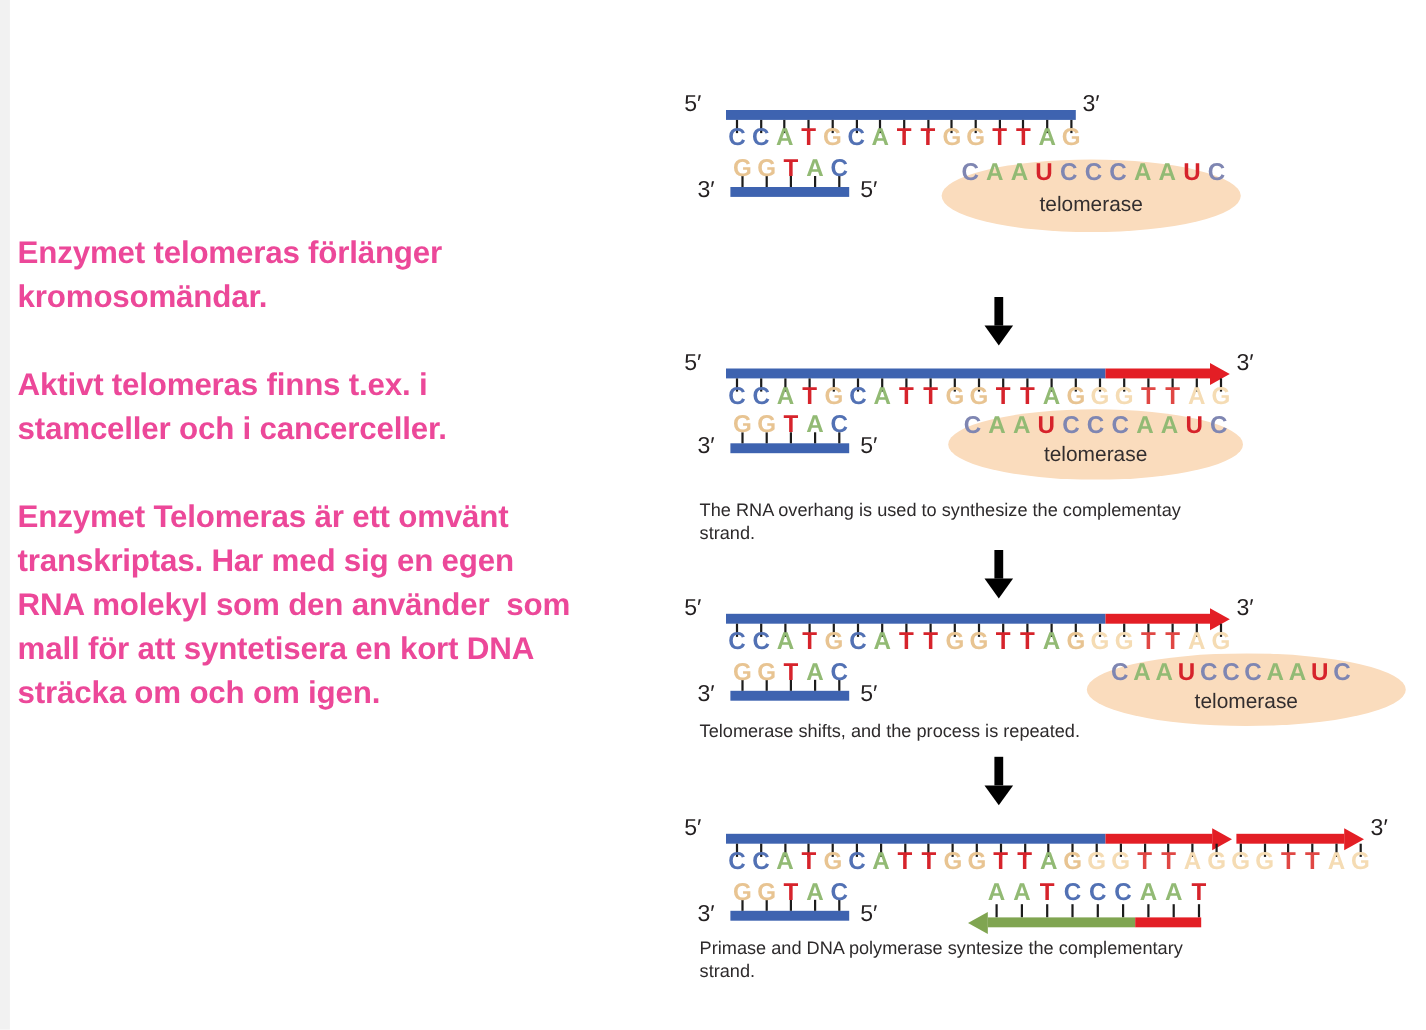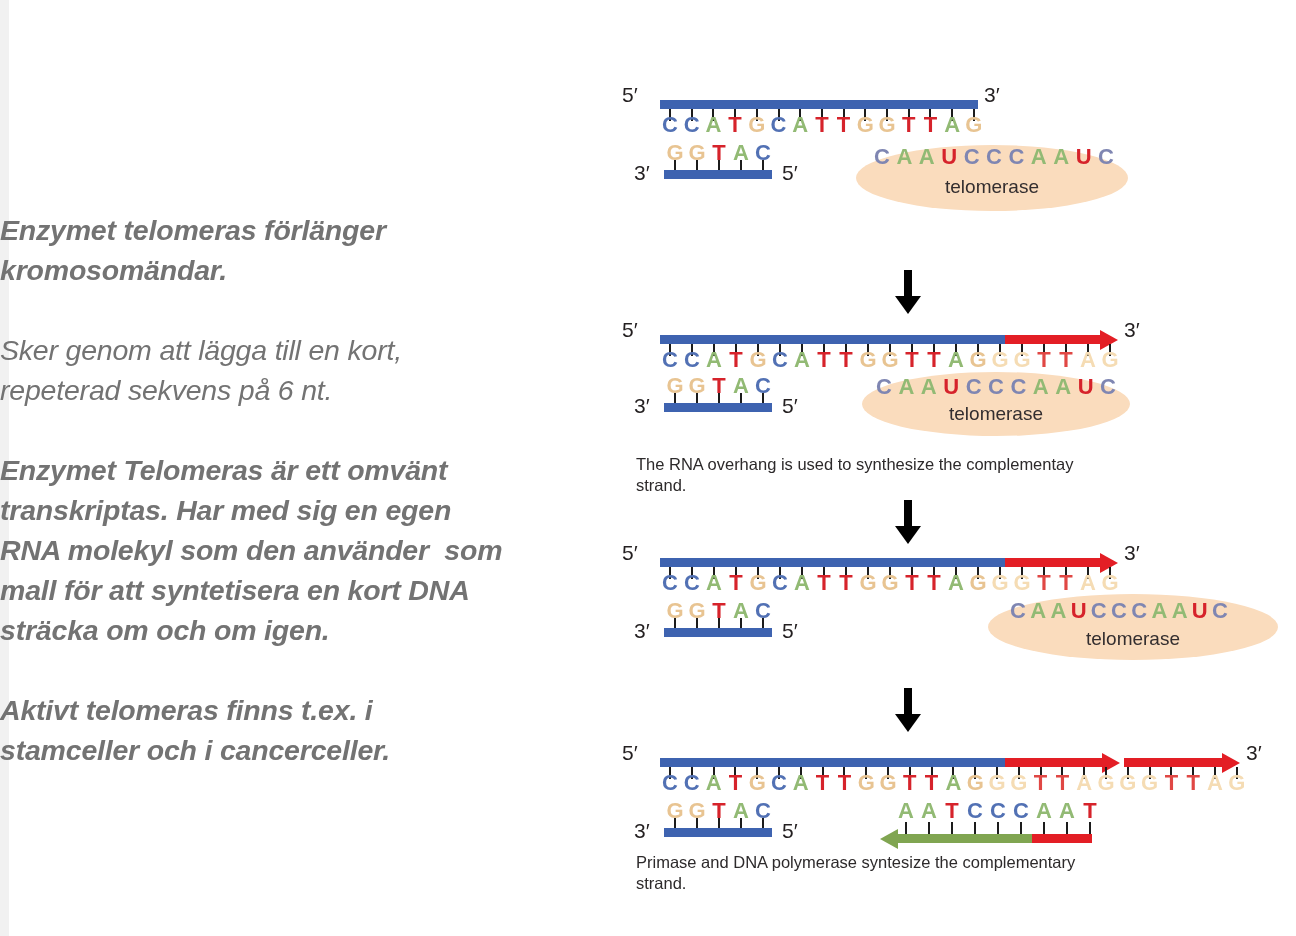--- a/index.html
+++ b/index.html
@@ -1,19 +1,19 @@
 <!DOCTYPE html>
 <html><head>
 <meta charset="utf-8">
 <style>
   html,body{margin:0;padding:0;background:#ffffff;}
   body{width:1296px;height:936px;overflow:hidden;font-family:"Liberation Sans",sans-serif;}
   .slide{position:relative;width:1296px;height:936px;background:#ffffff;}
   .strip{position:absolute;left:0;top:0;width:9px;height:936px;background:#f1f1f1;}
-  .notes{position:absolute;left:0;top:210px;width:640px;color:#737373;font-style:italic;}
+  .notes{position:absolute;left:16px;top:210px;width:640px;color:#ec4899;}
   .notes p{margin:0 0 40px 0;font-size:28.5px;line-height:40px;white-space:pre-wrap;letter-spacing:-0.2px;}
   .p-strong{font-weight:700;}
   .p-reg{font-weight:400;}
   #diagram{position:absolute;left:0;top:0;width:1296px;height:936px;}
   .abs{position:absolute;}
   .base{position:absolute;width:26px;margin-left:0;text-align:center;font-weight:700;font-size:22px;line-height:22px;z-index:3;}
   .tick{position:absolute;width:2px;background:#1c1c1c;z-index:2;}
   .hbar{position:absolute;height:9px;z-index:2;}
   .prime{position:absolute;font-size:21px;line-height:22px;color:#231f20;z-index:3;}
   .cap{position:absolute;font-size:16.5px;line-height:21px;color:#2d2a2b;white-space:pre-line;z-index:3;}
@@ -23,29 +23,27 @@
 </style>
 </head>
 <body>
 
 <div class="slide">
   <div class="strip"></div>
 
   <div class="notes">
     <p class="p-strong">Enzymet telomeras förlänger
 kromosomändar.</p>
-    <p class="p-reg">Sker genom att lägga till en kort,
-repeterad sekvens på 6 nt.</p>
+    <p class="p-strong">Aktivt telomeras finns t.ex. i
+stamceller och i cancerceller.</p>
     <p class="p-strong">Enzymet Telomeras är ett omvänt
 transkriptas. Har med sig en egen
 RNA molekyl som den använder  som
 mall för att syntetisera en kort DNA
 sträcka om och om igen.</p>
-    <p class="p-strong">Aktivt telomeras finns t.ex. i
-stamceller och i cancerceller.</p>
   </div>
 
   <div id="diagram">
       <div class="abs hbar" style="left: 660px; top: 100px; width: 318px; background: rgb(62, 99, 176);"></div>
       <div class="abs tick" style="left: 669px; top: 109px; height: 12px; background: rgb(28, 28, 28);"></div>
       <div class="abs base" style="left: 657px; top: 114px; color: rgb(82, 113, 180);">C</div>
       <div class="abs tick" style="left: 690.7px; top: 109px; height: 12px; background: rgb(28, 28, 28);"></div>
       <div class="abs base" style="left: 678.7px; top: 114px; color: rgb(82, 113, 180);">C</div>
       <div class="abs tick" style="left: 712.4px; top: 109px; height: 12px; background: rgb(28, 28, 28);"></div>
       <div class="abs base" style="left: 700.4px; top: 114px; color: rgb(146, 186, 116);">A</div>
@@ -246,20 +244,21 @@
       <div class="abs base" style="left: 1045.4px; top: 600px; color: rgb(146, 186, 116);">A</div>
       <div class="abs base" style="left: 1065.6px; top: 600px; color: rgb(214, 35, 43);">U</div>
       <div class="abs base" style="left: 1085.8px; top: 600px; color: rgb(127, 134, 178);">C</div>
       <div class="abs base" style="left: 1106px; top: 600px; color: rgb(127, 134, 178);">C</div>
       <div class="abs base" style="left: 1126.2px; top: 600px; color: rgb(127, 134, 178);">C</div>
       <div class="abs base" style="left: 1146.4px; top: 600px; color: rgb(146, 186, 116);">A</div>
       <div class="abs base" style="left: 1166.6px; top: 600px; color: rgb(146, 186, 116);">A</div>
       <div class="abs base" style="left: 1186.8px; top: 600px; color: rgb(214, 35, 43);">U</div>
       <div class="abs base" style="left: 1207px; top: 600px; color: rgb(127, 134, 178);">C</div>
       <div class="abs enzyme-label" style="left: 988px; top: 629px; width: 290px;">telomerase</div>
+      <div class="abs cap" style="left: 636px; top: 655px; color: rgb(45, 42, 43);">Telomerase shifts, and the process is repeated.</div>
       <div class="abs" style="left: 904px; top: 688px; width: 8px; height: 26px; background: rgb(0, 0, 0);"></div>
       <div class="abs tri" style="left: 895px; top: 714px; border-left: 13px solid transparent; border-right: 13px solid transparent; border-top: 18px solid rgb(0, 0, 0);"></div>
       <div class="abs hbar" style="left: 660px; top: 758px; width: 345px; background: rgb(62, 99, 176);"></div>
       <div class="abs hbar" style="left: 1005px; top: 758px; width: 97px; background: rgb(227, 30, 37);"></div>
       <div class="abs tri" style="left: 1102px; top: 752.5px; border-top: 10px solid transparent; border-bottom: 10px solid transparent; border-left: 18px solid rgb(227, 30, 37);"></div>
       <div class="abs hbar" style="left: 1124px; top: 758px; width: 98px; background: rgb(227, 30, 37);"></div>
       <div class="abs tri" style="left: 1222px; top: 752.5px; border-top: 10px solid transparent; border-bottom: 10px solid transparent; border-left: 18px solid rgb(227, 30, 37);"></div>
       <div class="abs tick" style="left: 669px; top: 767px; height: 12px; background: rgb(28, 28, 28);"></div>
       <div class="abs base" style="left: 657px; top: 772px; color: rgb(82, 113, 180);">C</div>
       <div class="abs tick" style="left: 690.8px; top: 767px; height: 12px; background: rgb(28, 28, 28);"></div>

